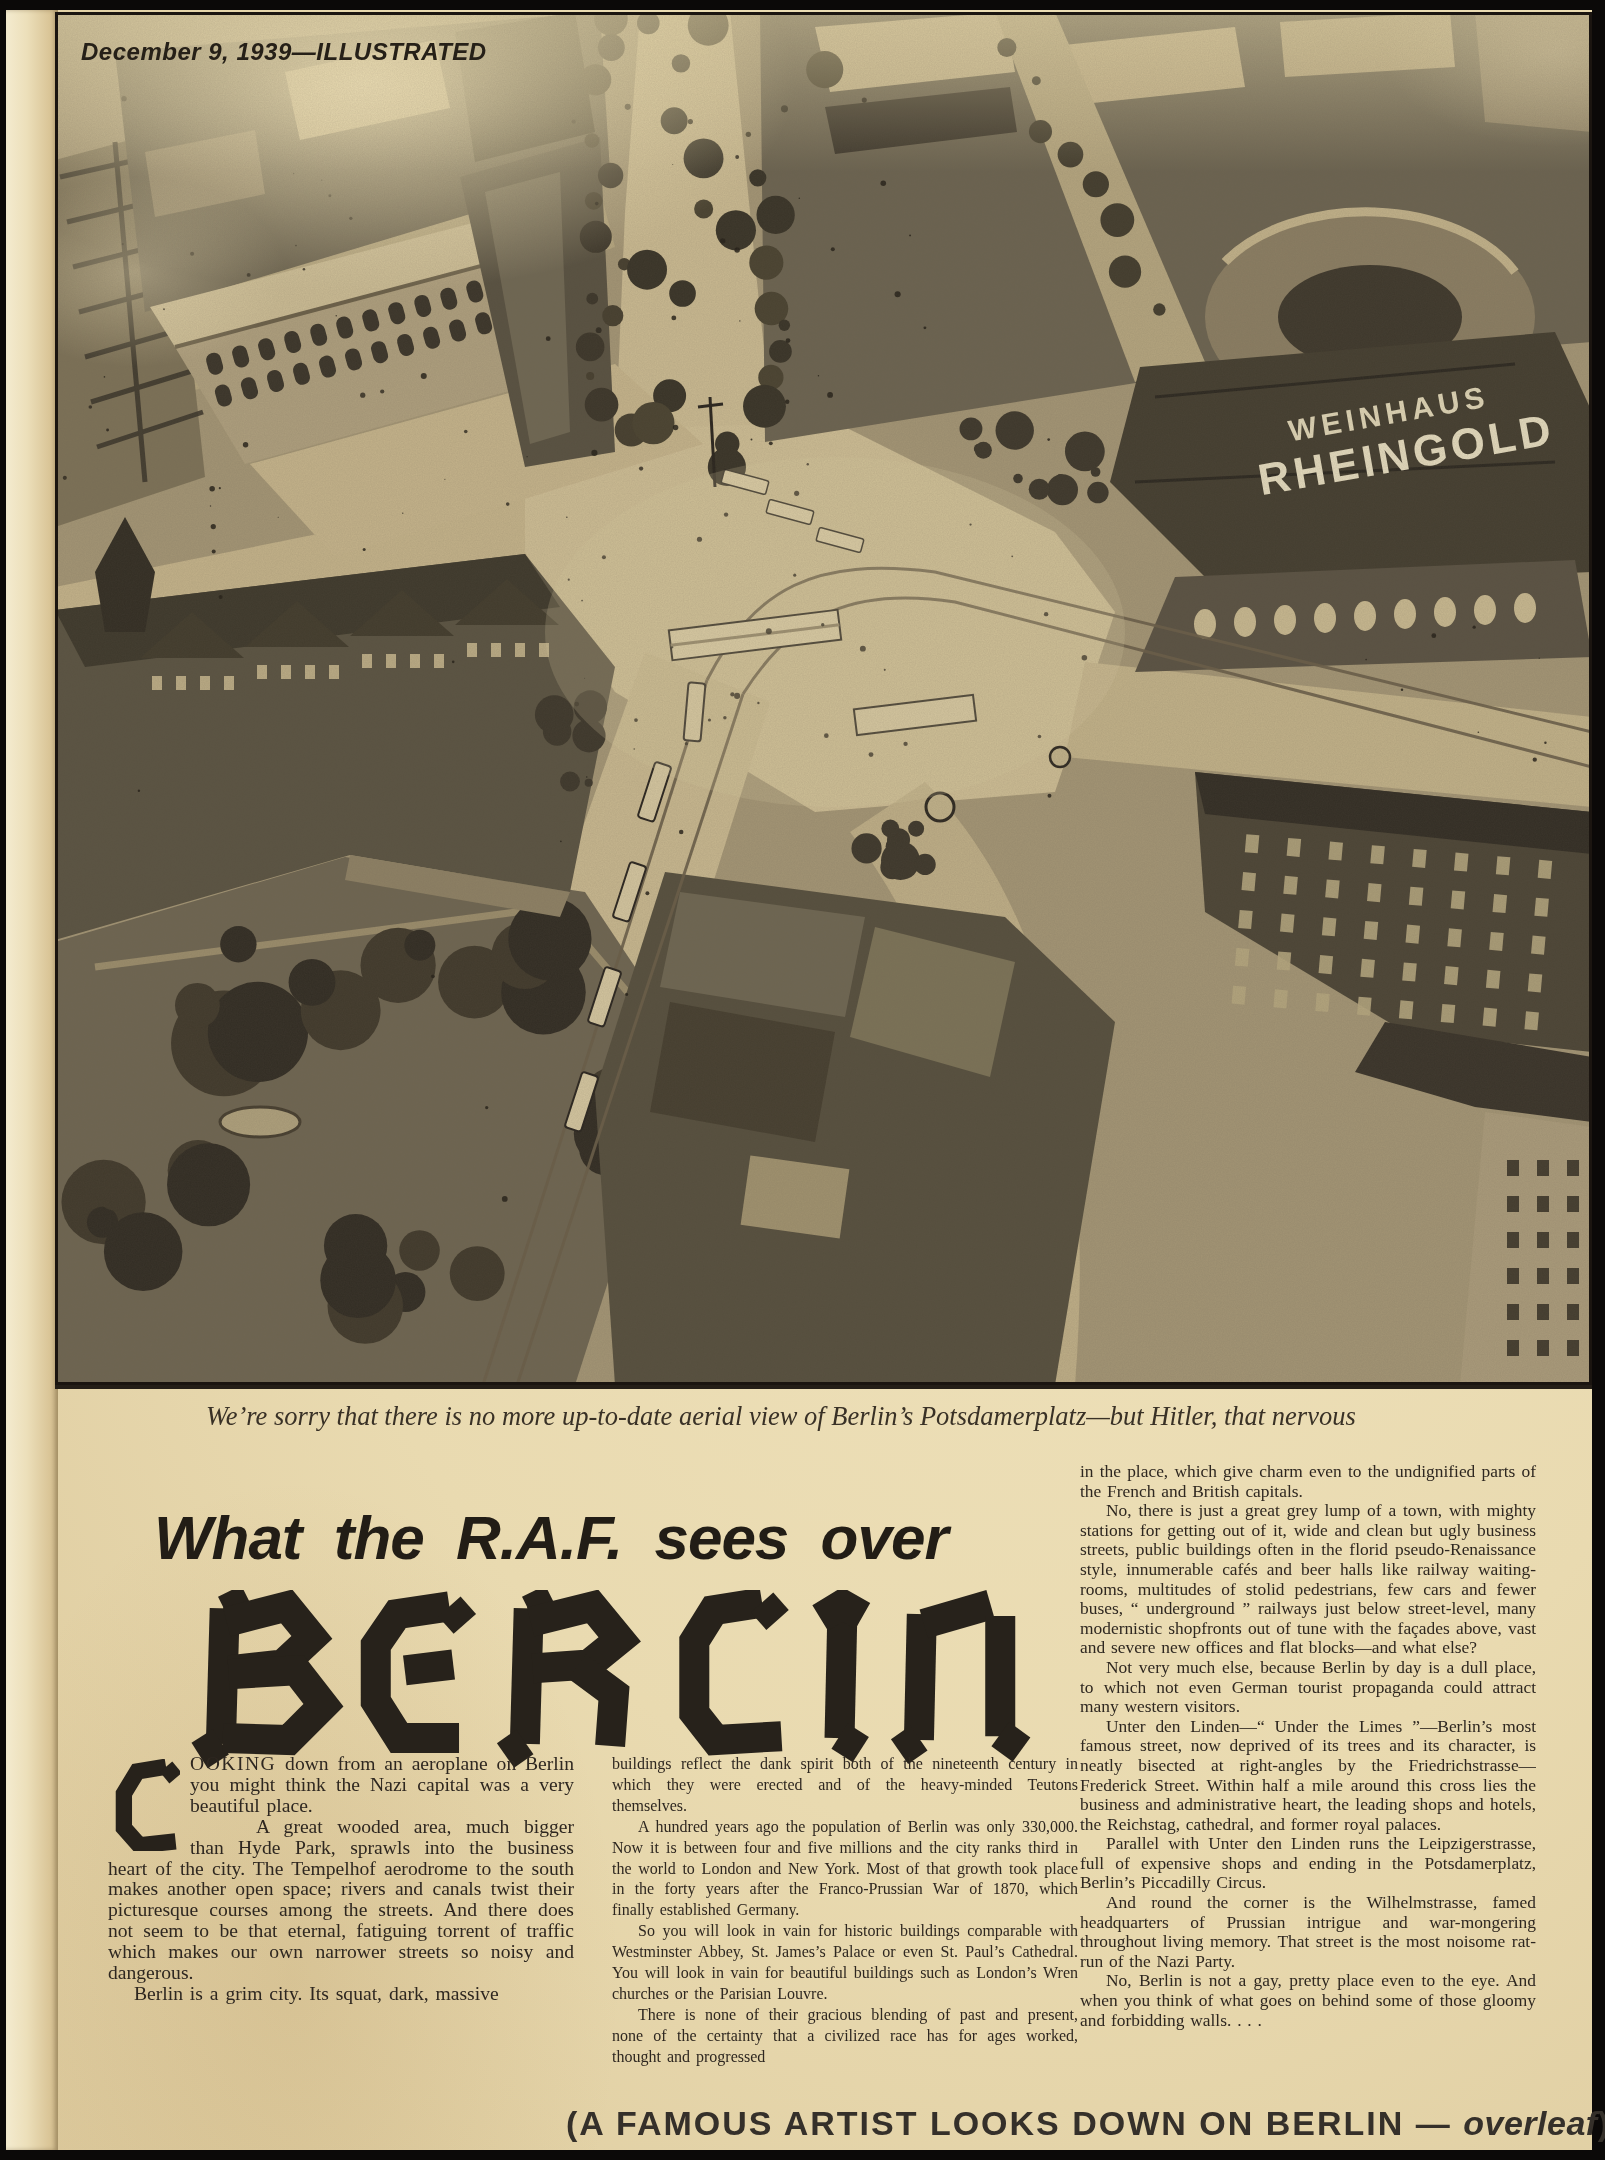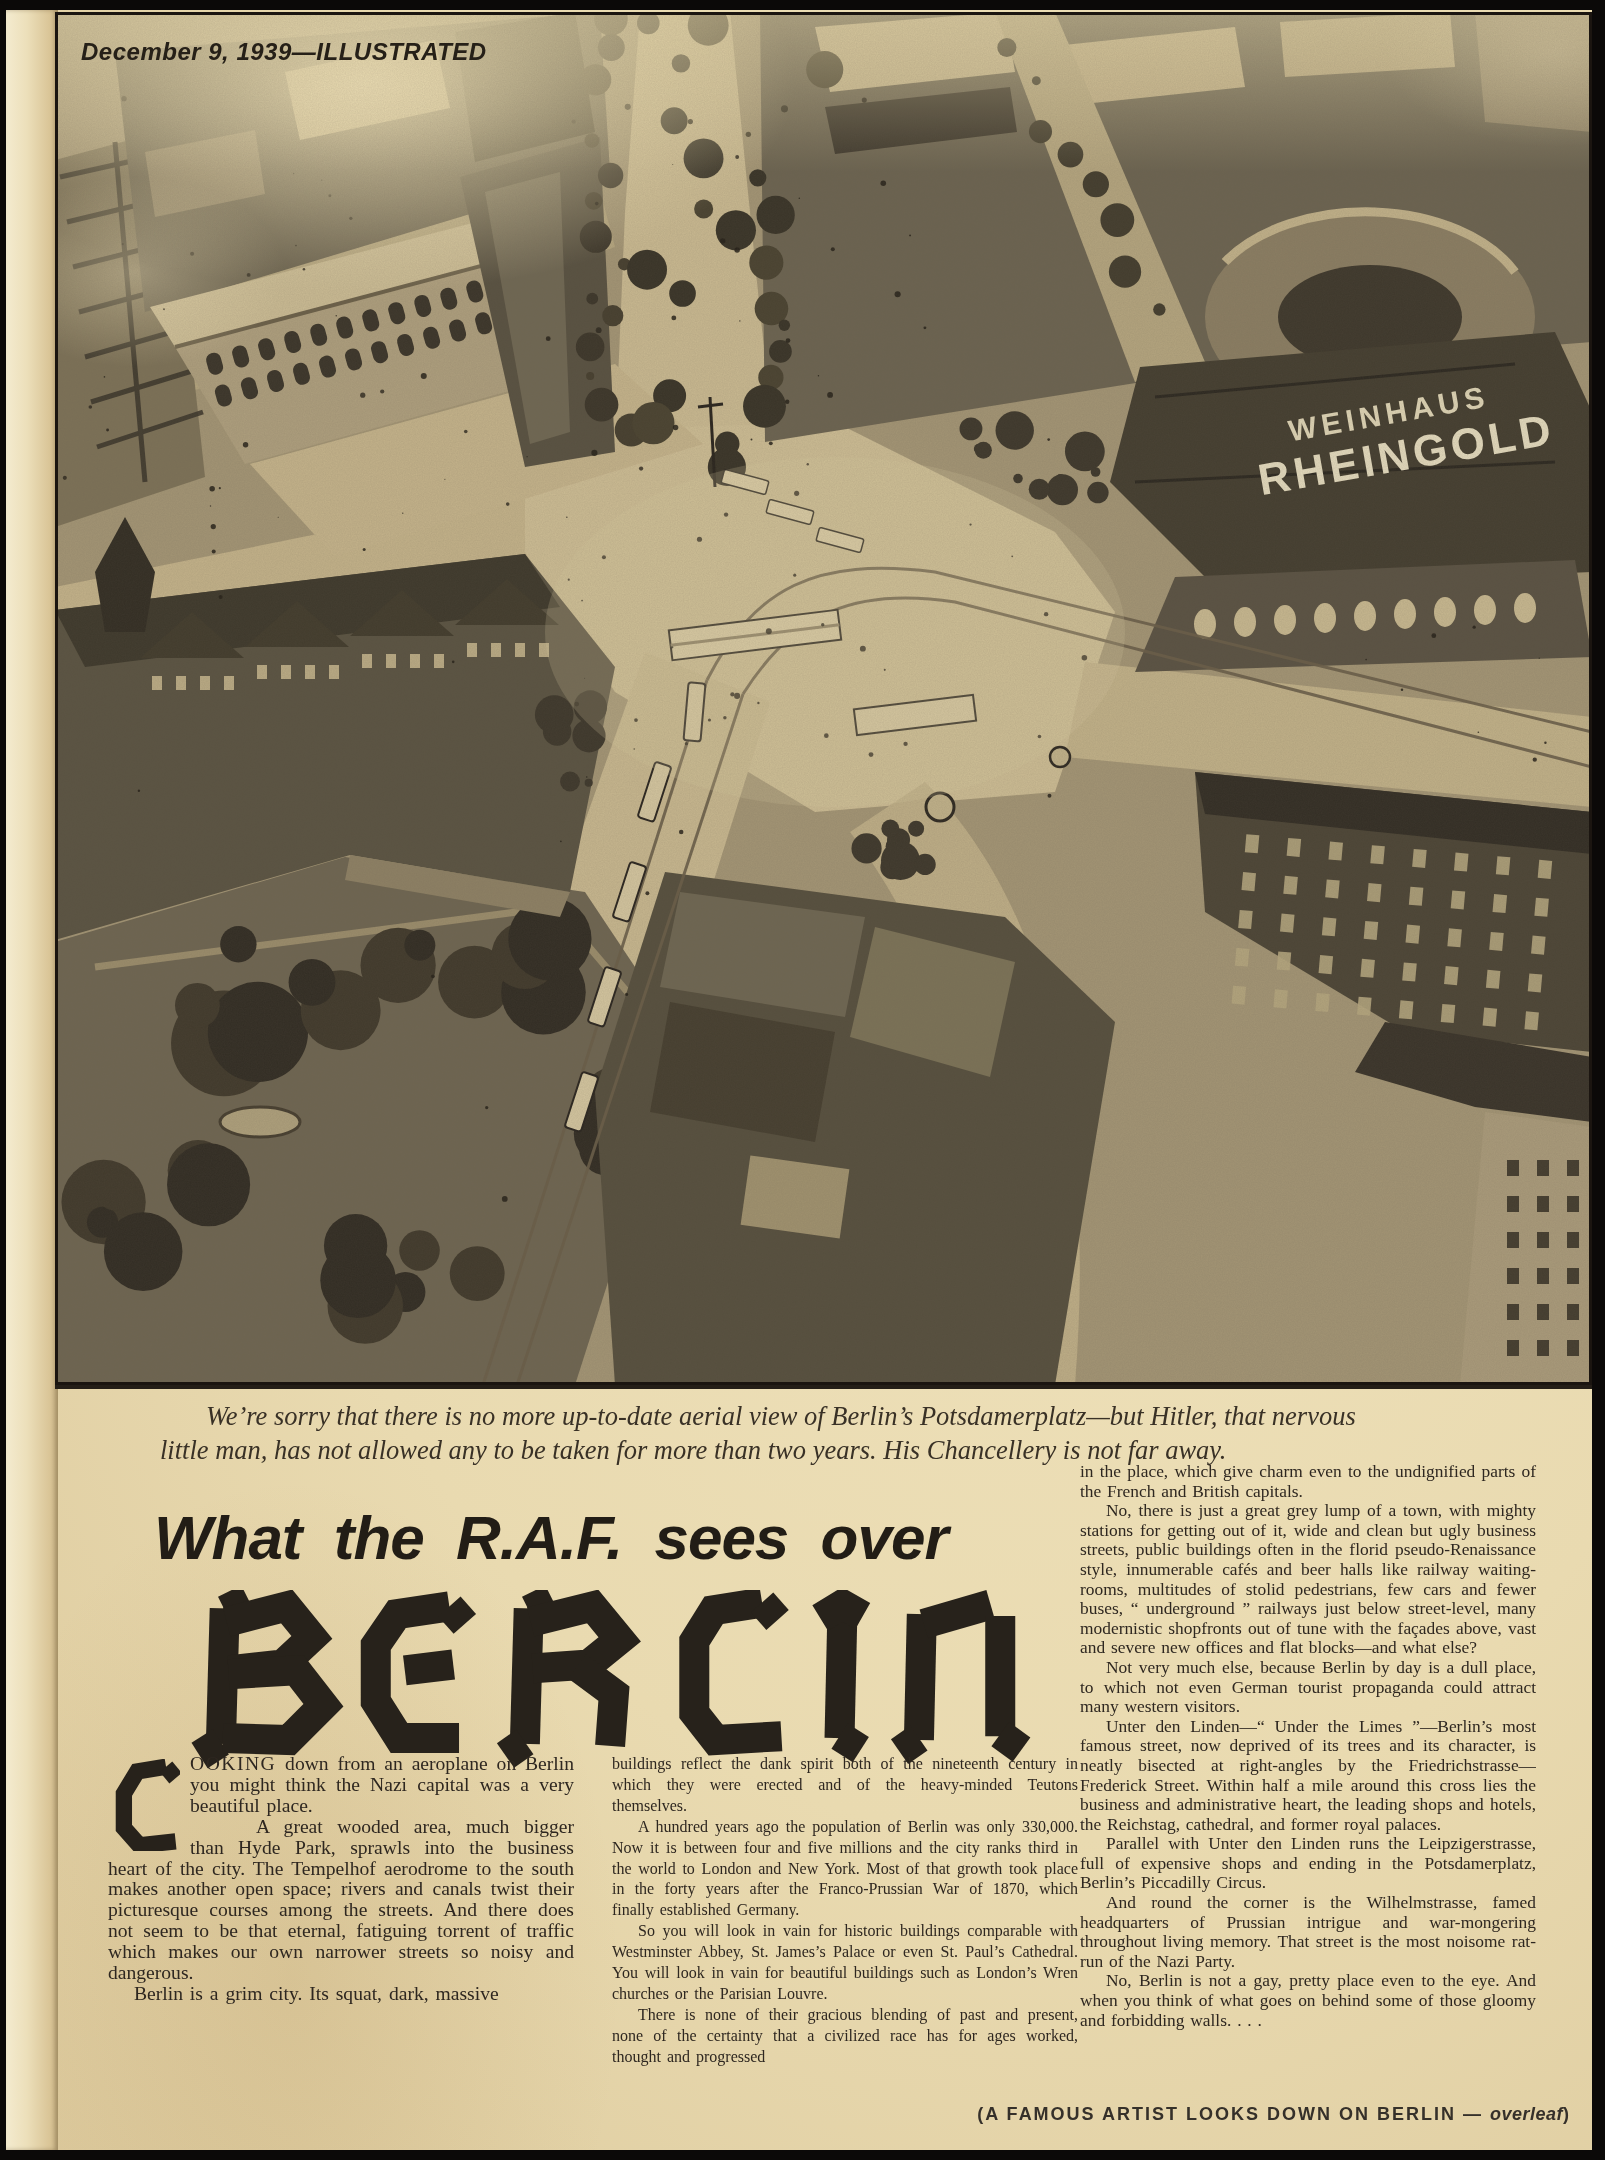--- a/index.html
+++ b/index.html
@@ -42,21 +42,21 @@
   .col2{left:606px;top:1744px;width:466px;font-size:16px;line-height:20.9px;word-spacing:2px;}
   .col3{left:1074px;top:1452px;width:456px;font-size:17.4px;line-height:19.6px;word-spacing:1.5px;}
   .para{text-indent:26px;}
   .no-indent{text-indent:0;}
   .wide-indent{text-indent:66px;}
   .dropcap{float:left;width:72px;height:92px;margin:5px 10px 0 0;}
   .lead-word{letter-spacing:1.5px;margin-top:22px;}
   
   .strapline{position:absolute;left:560px;top:2094px;width:1005px;text-align:right;
              font-family:"Liberation Sans","DejaVu Sans",sans-serif;font-weight:bold;
-             font-size:18px;letter-spacing:2px;color:#35302a;white-space:nowrap;}
+             font-size:34px;letter-spacing:2px;color:#35302a;white-space:nowrap;}
   .strap-em{font-style:italic;letter-spacing:.5px;}
 </style>
 </head>
 <body>
 
 <div class="scan">
   <div class="paper">
     <div class="page-edge"></div>
 
     <figure class="photo">
@@ -563,21 +563,20 @@
         <rect x="0" y="0" width="1537" height="160" fill="url(#topfade)"></rect>
 
         <rect x="0" y="0" width="1537" height="1373" filter="url(#noise)" opacity=".55"></rect>
         <rect x="1" y="1" width="1535" height="1371" fill="none" stroke="#1b1510" stroke-width="4"></rect>
       </svg>
       <div class="dateline">December 9, 1939—ILLUSTRATED</div>
     </figure>
 
     <div class="caption">
       <div class="cap-line cap-line1">We’re sorry that there is no more up-to-date aerial view of Berlin’s Potsdamerplatz—but Hitler, that nervous</div>
-      <div class="cap-line">little man, has not allowed any to be taken for more than two years.  His Chancellery is not far away.</div>
     </div>
 
     <div class="kicker">What  the  R.A.F.  sees  over</div>
     <div class="berlin">
       <svg viewBox="0 0 880 180">
         <g stroke="#27221b" stroke-width="31" fill="none" stroke-linejoin="miter" stroke-linecap="butt">
 
           <path d="M40 16 L36 156"></path>
             <path d="M40 18 L64 6"></path>
             <path d="M36 154 L14 168"></path>

